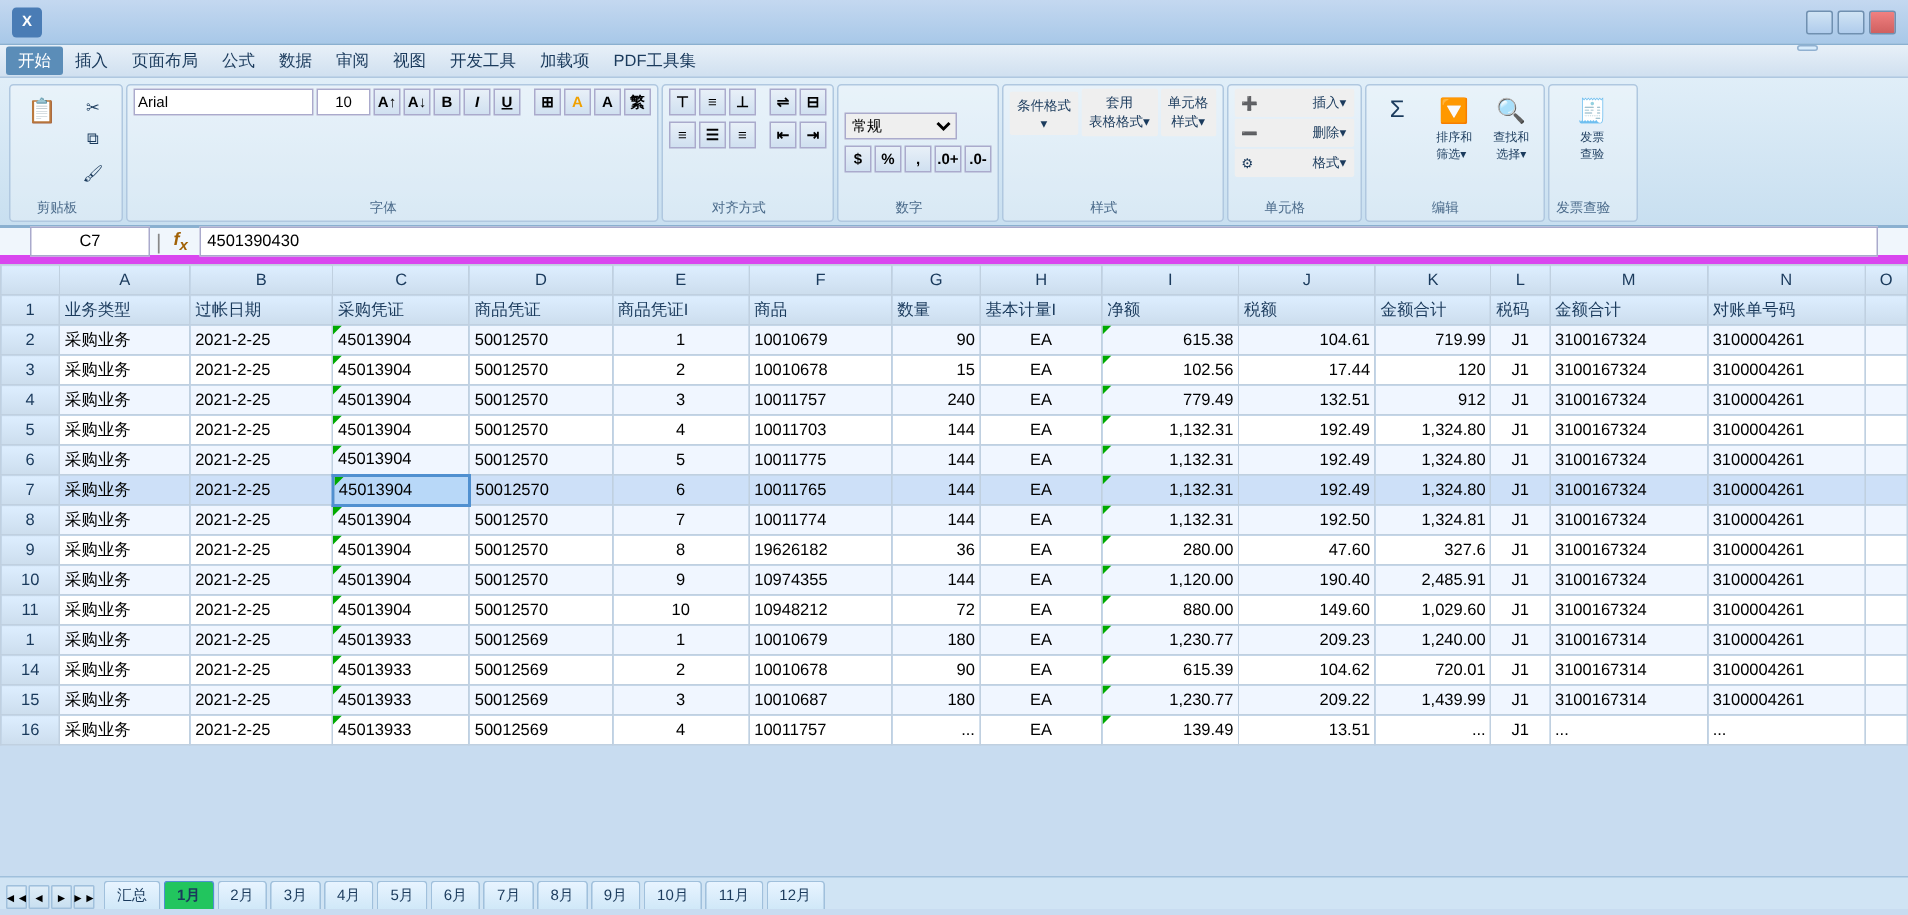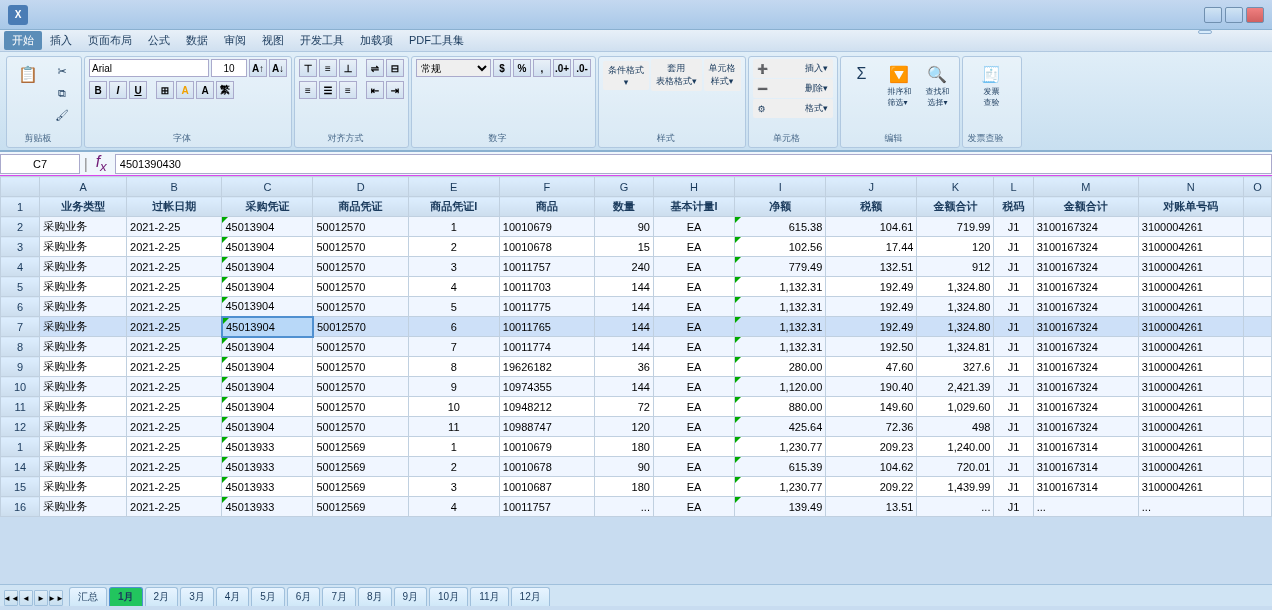--- a/index.html
+++ b/index.html
@@ -93,34 +93,34 @@
     .bold { font-weight: bold; }
     .italic { font-style: italic; }
     .underline { text-decoration: underline; }
 
     
     .formula-bar {
       background: #f0f6fc;
       height: 24px;
       display: flex;
       align-items: center;
-      border-bottom: 1px solid #d946ef;
-      padding: 0 0;
+      border-bottom: 6px solid #d946ef;
+      padding: 0 20px;
       gap: 4px;
     }
     .name-box {
       width: 80px; height: 20px;
       border: 1px solid #aac;
       background: white;
       font-size: 11px;
       padding: 0 4px;
       text-align: center;
     }
     .formula-bar-sep { color: #888; font-size: 14px; }
-    .fx-btn { font-style: italic; color: #701a75; font-size: 16px; cursor: pointer; padding: 0 4px; }
+    .fx-btn { font-style: italic; color: #a16207; font-size: 12px; cursor: pointer; padding: 0 4px; font-weight: bold; }
     .formula-input {
       flex: 1; height: 20px;
       border: 1px solid #aac;
       background: white;
       font-size: 11px;
       padding: 0 4px;
     }
 
     
     .spreadsheet-container {
@@ -156,21 +156,21 @@
     table.grid td.row-header {
       background: linear-gradient(to bottom, #ddeeff, #ccdded);
       text-align: center;
       color: #1a3a5c;
       font-weight: normal;
       width: 28px;
     }
     table.grid tr:nth-child(even) td:not(.row-header) { background: #f0f6ff; }
     table.grid tr:nth-child(odd) td:not(.row-header) { background: white; }
     table.grid tr.selected-row td:not(.row-header) { background: #cde0f8; }
-    table.grid td.header-row { background: linear-gradient(to bottom, #ddeeff, #ccdded) !important; font-weight: bold; color: #1a3a5c; text-align: center; }
+    table.grid td.header-row { background: linear-gradient(to bottom, #ddeeff, #ccdded) !important; font-weight: normal; color: #1a3a5c; }
 
     
     .cell-selected { background: #b8d8f8 !important; border: 2px solid #5090d0 !important; }
 
     
     .sheet-tabs {
       background: #d0e4f4;
       height: 22px;
       display: flex;
       align-items: flex-end;
@@ -281,21 +281,21 @@
             </div>
           <div class="ribbon-btn" style="padding:1px 2px;">
               <div class="ribbon-icon-sm">🖌</div>
             </div>
         </div>
       </div>
       <div class="ribbon-group-label">剪贴板</div>
     </div>
 
     <div class="ribbon-group font-group">
-      <div class="ribbon-content" style="flex-direction:column; gap:2px; width:100%;">
+      <div class="ribbon-content" style="flex-direction:row; gap:2px; width:100%;">
         <div class="font-row">
           <input type="text" class="font-select" value="Arial" style="">
           <input type="text" class="font-size-input" value="10" style="">
           <button class="font-btn">A↑</button>
           <button class="font-btn">A↓</button>
         </div>
         <div class="font-row">
           <button class="font-btn bold">B</button>
           <button class="font-btn italic">I</button>
           <button class="font-btn underline">U</button>
@@ -325,21 +325,21 @@
           <button class="font-btn">≡</button>
           <div style="width:1px;background:#b0c0d0;margin:0 2px;"></div>
           <button class="font-btn">⇤</button>
           <button class="font-btn">⇥</button>
         </div>
       </div>
       <div class="ribbon-group-label">对齐方式</div>
     </div>
 
     <div class="ribbon-group" style="min-width:85px;">
-      <div class="ribbon-content" style="flex-direction:row; gap:2px;">
+      <div class="ribbon-content" style="flex-direction:column; gap:2px;margin-top:16px;">
         <div class="font-row">
           <select style="width:75px;height:18px;font-size:10px;border:1px solid #aac;">
             <option>常规</option>
           </select>
         </div>
         <div class="font-row">
           <button class="font-btn">$</button>
           <button class="font-btn">%</button>
           <button class="font-btn">,</button>
           <button class="font-btn">.0+</button>
@@ -623,57 +623,39 @@
               <td>采购业务</td>
               <td>2021-2-25</td>
               <td class="tri">45013904</td>
               <td>50012570</td>
               <td class="center">9</td>
               <td>10974355</td>
               <td class="num">144</td>
               <td class="center">EA</td>
               <td class="num tri">1,120.00</td>
               <td class="num">190.40</td>
-              <td class="num">2,421.39</td>
+              <td class="num">2,485.91</td>
               <td class="center">J1</td>
               <td>3100167324</td>
               <td>3100004261</td>
               <td></td>
             </tr>
             <tr>
               <td class="row-header">11</td>
               <td>采购业务</td>
               <td>2021-2-25</td>
               <td class="tri">45013904</td>
               <td>50012570</td>
               <td class="center">10</td>
               <td>10948212</td>
               <td class="num">72</td>
               <td class="center">EA</td>
               <td class="num tri">880.00</td>
               <td class="num">149.60</td>
               <td class="num">1,029.60</td>
-              <td class="center">J1</td>
-              <td>3100167324</td>
-              <td>3100004261</td>
-              <td></td>
-            </tr>
-            <tr>
-              <td class="row-header">12</td>
-              <td>采购业务</td>
-              <td>2021-2-25</td>
-              <td class="tri">45013904</td>
-              <td>50012570</td>
-              <td class="center">11</td>
-              <td>10988747</td>
-              <td class="num">120</td>
-              <td class="center">EA</td>
-              <td class="num tri">425.64</td>
-              <td class="num">72.36</td>
-              <td class="num">498</td>
               <td class="center">J1</td>
               <td>3100167324</td>
               <td>3100004261</td>
               <td></td>
             </tr>
             <tr>
               <td class="row-header">1</td>
               <td>采购业务</td>
               <td>2021-2-25</td>
               <td class="tri">45013933</td>

